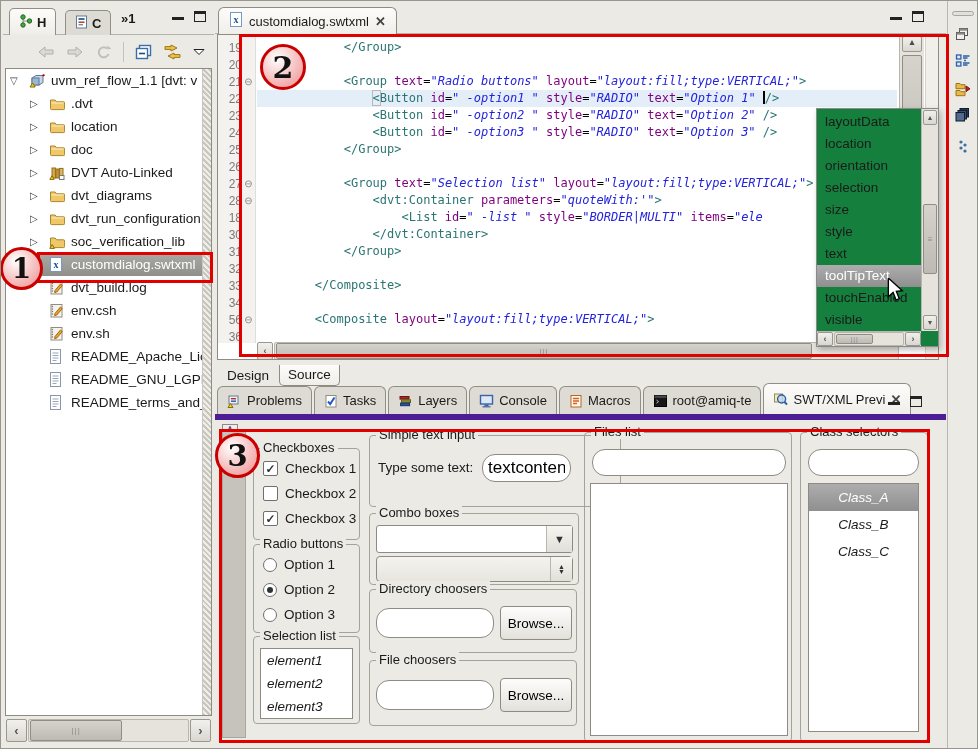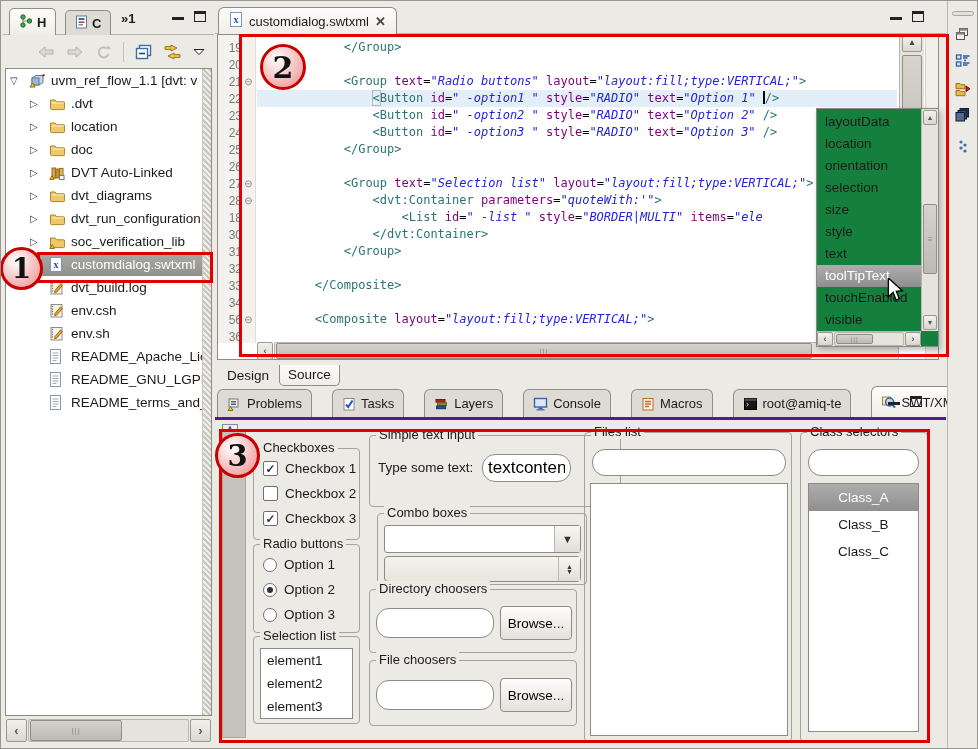--- a/index.html
+++ b/index.html
@@ -83,34 +83,34 @@
   .popup-vscroll .a{position:absolute;left:1px;right:1px;height:15px;text-align:center;background:linear-gradient(#F2F0EC,#DAD7D1);border:1px solid #9A978F;border-radius:2px;font-size:8px;color:#555;line-height:14px;}
   .popup-vscroll .a.up{top:1px;} .popup-vscroll .a.down{bottom:1px;}
   .popup-vscroll .scroll-thumb{position:absolute;left:1px;right:1px;top:95px;height:70px;display:flex;align-items:center;justify-content:center;color:#8a8a8a;font-size:8px;}
   .popup-hscroll{position:absolute;left:0;bottom:0;right:17px;height:15px;display:flex;gap:1px;background:#E6E3DD;border-top:1px solid #B9B6AF;}
   .popup-hscroll .sb-btn{width:16px;font-size:9px;}
   .popup-hscroll .mid{flex:1;position:relative;}
   .popup-hscroll .scroll-thumb{position:absolute;left:1px;top:1px;bottom:1px;width:55%;display:flex;align-items:center;justify-content:center;color:#8a8a8a;font-size:7px;letter-spacing:1px;}
 
   
   .bottom-panel{position:absolute;left:214px;top:385px;width:731px;height:362px;}
-  .bt-tabrow{position:relative;height:34px;border-bottom:3px solid #4c1d95;display:flex;align-items:flex-end;gap:20px;padding-left:2px;}
+  .bt-tabrow{position:relative;height:34px;border-bottom:6px solid #4c1d95;display:flex;align-items:flex-end;gap:2px;padding-left:2px;}
   .bt-tab{height:28px;display:flex;align-items:center;gap:5px;padding:0 9px;background:#DEDBD4;
           border:1px solid #918E86;border-bottom:none;border-radius:6px 6px 0 0;white-space:nowrap;}
   .bt-tab.active{background:linear-gradient(#FDFCFA,#F0EEE9);height:31px;}
   .bt-content{position:absolute;left:2px;top:34px;width:727px;height:326px;background:#ECEAE5;}
   .pv-strip{position:absolute;left:5px;top:10px;width:24px;height:308px;background:#C6C3BD;border:1px solid #AAA79F;}
   .pv-move{position:absolute;left:5px;top:4px;width:16px;height:15px;background:#EFEDE8;border:1px solid #8a8a8a;display:flex;align-items:center;justify-content:center;}
   .group{position:absolute;border:1px solid #A5A29A;border-radius:4px;}
   .group-title{position:absolute;top:-9px;left:6px;background:#ECEAE5;padding:0 3px;font-size:13px;white-space:nowrap;}
   .cb-row,.rd-row{position:absolute;left:9px;display:flex;align-items:center;gap:7px;font-size:13.5px;white-space:nowrap;}
   .cb-box{width:15px;height:15px;background:#fff;border:1px solid #6f6f6f;border-radius:2px;display:flex;align-items:center;justify-content:center;font-size:12px;color:#2E3436;font-weight:bold;line-height:1;}
   .rd-circle{width:14px;height:14px;background:#fff;border:1px solid #6f6f6f;border-radius:50%;display:flex;align-items:center;justify-content:center;}
   .rd-dot{width:6px;height:6px;border-radius:50%;background:#2E3436;}
-  .listbox{position:absolute;background:#fff;border:1px solid #8E8B84;overflow:hidden;}
+  .listbox{position:absolute;background:#fff;border:1px solid #8E8B84;overflow:hidden;font-style:italic;}
   .list-item{height:23px;line-height:23px;padding-left:6px;font-size:13.5px;white-space:nowrap;}
   .list-item.center{text-align:center;padding-left:0;height:27px;line-height:27px;}
   .list-item.selected{background:linear-gradient(#ADADAD,#8F8F8F);color:#fff;}
   .txt{background:#fff;border:1px solid #8E8B84;border-radius:13px;font-family:"Liberation Sans",sans-serif;font-size:17px;padding:2px 5px;position:absolute;}
   .pushbtn{position:absolute;background:linear-gradient(#FDFDFC,#E4E1DB);border:1px solid #8E8B84;border-radius:4px;font-family:"Liberation Sans",sans-serif;font-size:13.5px;}
   .combo{position:absolute;background:#fff;border:1px solid #8E8B84;border-radius:3px;}
   .combo .dd{position:absolute;right:0;top:0;bottom:0;width:26px;border-left:1px solid #B9B6AF;background:linear-gradient(#F7F5F1,#E2DFD9);display:flex;align-items:center;justify-content:center;color:#333;font-size:11px;}
   .combo.spin{background:linear-gradient(#F5F3EF,#E8E5DF);border-radius:4px;}
   .combo.spin .dd{width:22px;flex-direction:column;font-size:7px;line-height:5px;color:#333;display:flex;}
   .grp-label{position:absolute;font-size:13.5px;white-space:nowrap;}
@@ -645,21 +645,21 @@
             <div class="list-item">element3</div>
           </div>
       </div>
 
       <div class="group" style="left:152px;top:15px;width:252px;height:72px">
         <div class="group-title">Simple text input</div>
         <div class="grp-label" style="left:8px;top:24px">Type some text:</div>
         <input class="txt" style="left: 112px; top: 18px; width: 89px; height: 28px;" value="textcontent">
       </div>
 
-      <div class="group" style="left:160px;top:93px;width:210px;height:72px">
+      <div class="group" style="left:152px;top:93px;width:210px;height:72px">
         <div class="group-title">Combo boxes</div>
         <div class="combo" style="left:6px;top:11px;width:197px;height:28px">
           <div class="dd">▼</div>
         </div>
         <div class="combo spin" style="left:6px;top:42px;width:197px;height:26px">
           <div class="dd">
               <span>▲</span>
               <span>▼</span>
             </div>
         </div>

